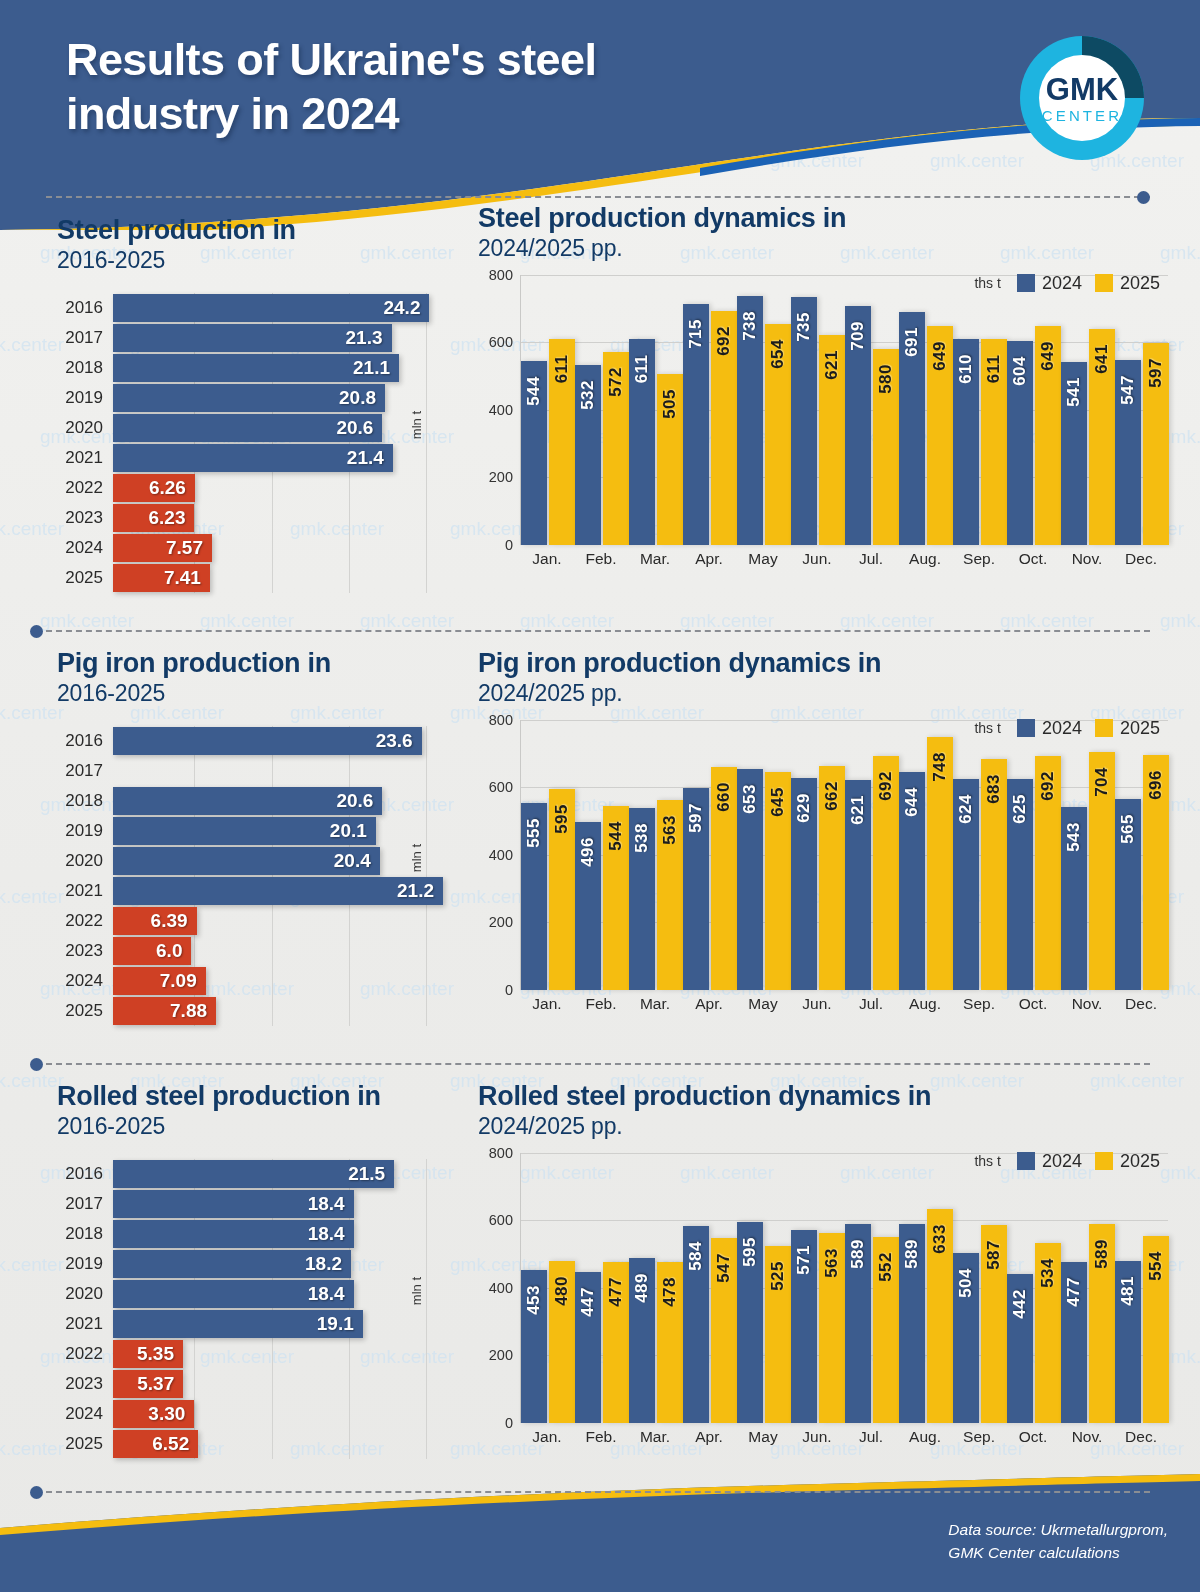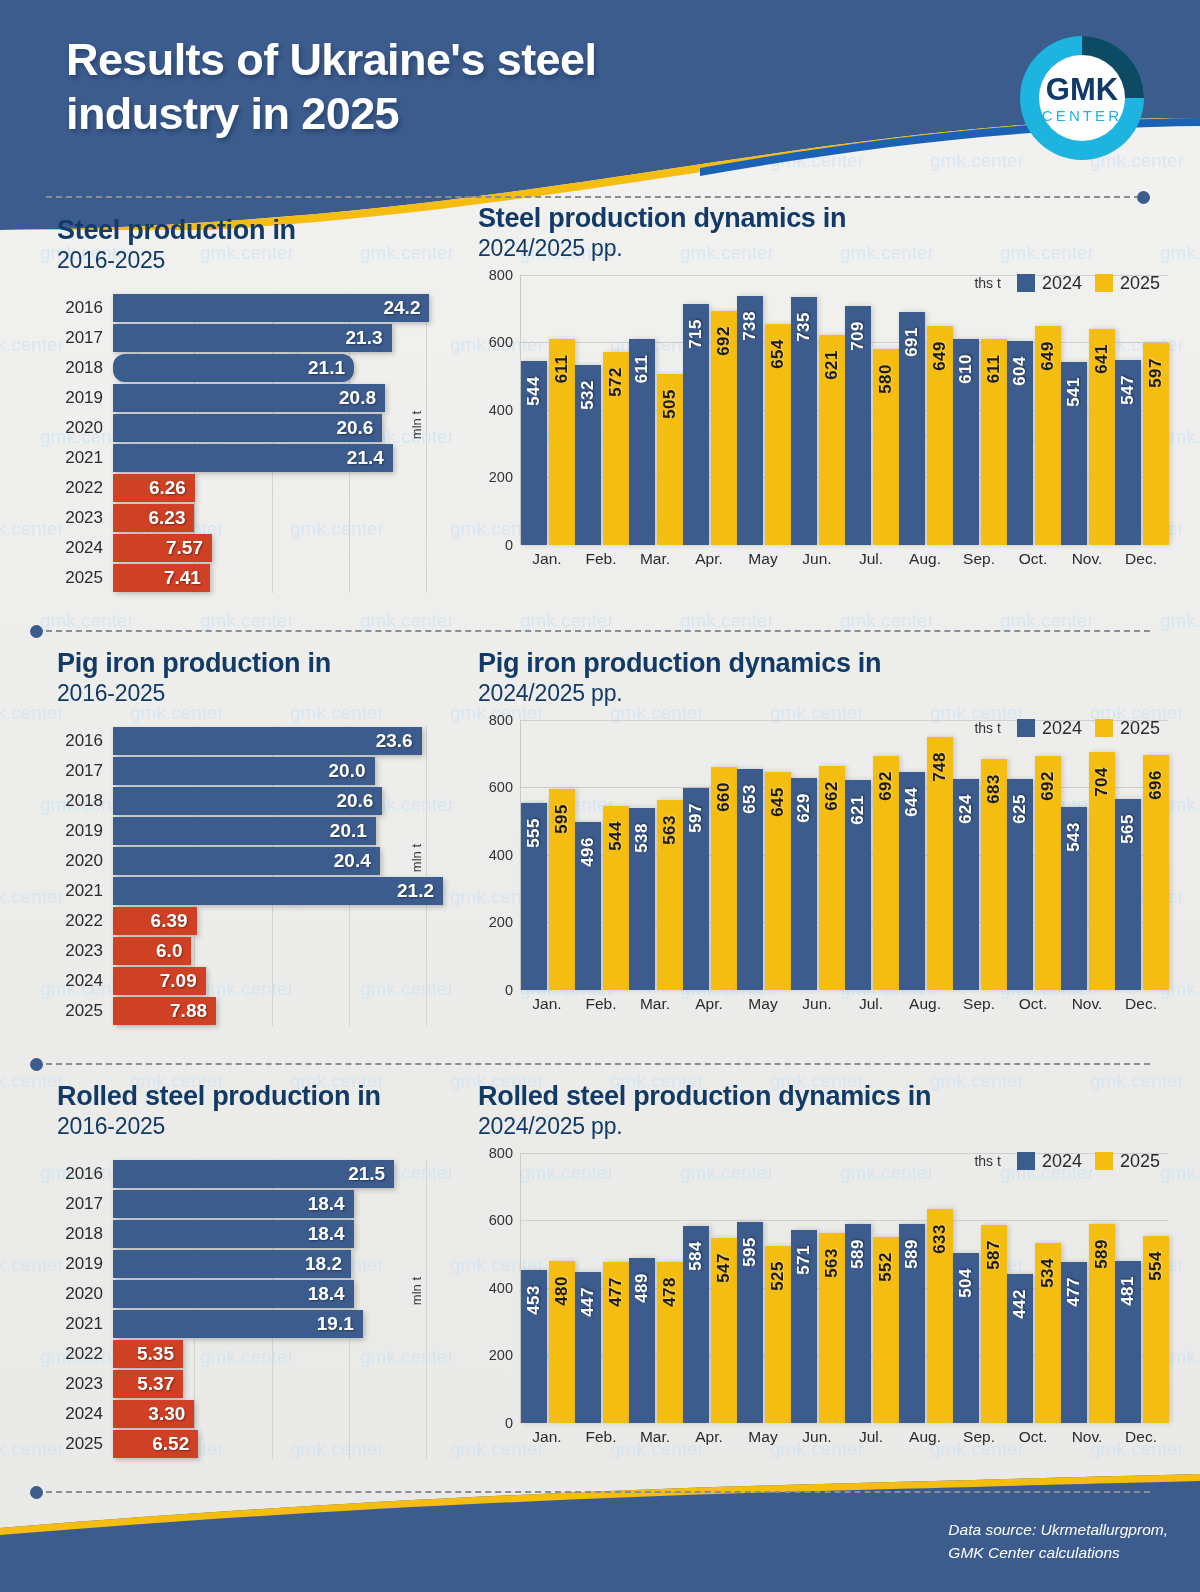--- a/index.html
+++ b/index.html
@@ -370,21 +370,21 @@
       <span class="wm" style="left: 1160px; top: 1530px;">gmk.center</span>
     </div>
 
   <svg class="header-bg" viewBox="0 0 1200 230" preserveAspectRatio="none">
     <path d="M0,0 H1200 V118 C980,118 800,150 560,185 C360,214 180,228 0,230 Z" fill="#3c5c8e"></path>
     <path d="M0,230 C180,228 360,214 560,185 C800,150 980,118 1200,118 L1200,126 C980,126 800,158 560,193 C360,222 180,236 0,238 Z" fill="#f5bd10"></path>
     <path d="M700,168 C860,140 1010,120 1200,118 L1200,126 C1010,128 860,148 700,176 Z" fill="#1b62b5"></path>
   </svg>
 
   <div class="header-title">Results of Ukraine's steel
-industry in 2025</div>
+industry in 2024</div>
 
   <svg class="logo" viewBox="0 0 140 140">
     <circle cx="70" cy="70" r="62" fill="#1eb4e0"></circle>
     <path d="M70,8 A62,62 0 0,1 132,70 L70,70 Z" fill="#0d4a63"></path>
     <circle cx="70" cy="70" r="43" fill="#ffffff"></circle>
     <text x="70" y="72" text-anchor="middle" font-family="Liberation Sans, sans-serif" font-size="31" font-weight="bold" fill="#123a66">GMK</text>
     <text x="70" y="93" text-anchor="middle" font-family="Liberation Sans, sans-serif" font-size="15" letter-spacing="3.1" fill="#1eb4e0">CENTER</text>
   </svg>
 
   <div class="divider" style="top:191px">
@@ -426,21 +426,21 @@
           <div class="hbar-label">2017</div>
           <div class="hbar-track">
             <div class="hbar-fill blue" style="width: 278.538px;">
               <span class="hbar-val">21.3</span>
             </div>
           </div>
         </div>
         <div class="hbar-row">
           <div class="hbar-label">2018</div>
           <div class="hbar-track">
-            <div class="hbar-fill blue" style="width: 241px; border-radius: 12px;">
+            <div class="hbar-fill blue" style="width: 286px;">
               <span class="hbar-val">21.1</span>
             </div>
           </div>
         </div>
         <div class="hbar-row">
           <div class="hbar-label">2019</div>
           <div class="hbar-track">
             <div class="hbar-fill blue" style="width: 272px;">
               <span class="hbar-val">20.8</span>
             </div>
@@ -654,25 +654,20 @@
         <div class="hbar-row">
           <div class="hbar-label">2016</div>
           <div class="hbar-track">
             <div class="hbar-fill blue" style="width: 308.615px;">
               <span class="hbar-val">23.6</span>
             </div>
           </div>
         </div>
         <div class="hbar-row">
           <div class="hbar-label">2017</div>
-          <div class="hbar-track">
-            <div class="hbar-fill blue" style="width: 261.538px;">
-              <span class="hbar-val">20.0</span>
-            </div>
-          </div>
         </div>
         <div class="hbar-row">
           <div class="hbar-label">2018</div>
           <div class="hbar-track">
             <div class="hbar-fill blue" style="width: 269.385px;">
               <span class="hbar-val">20.6</span>
             </div>
           </div>
         </div>
         <div class="hbar-row">

